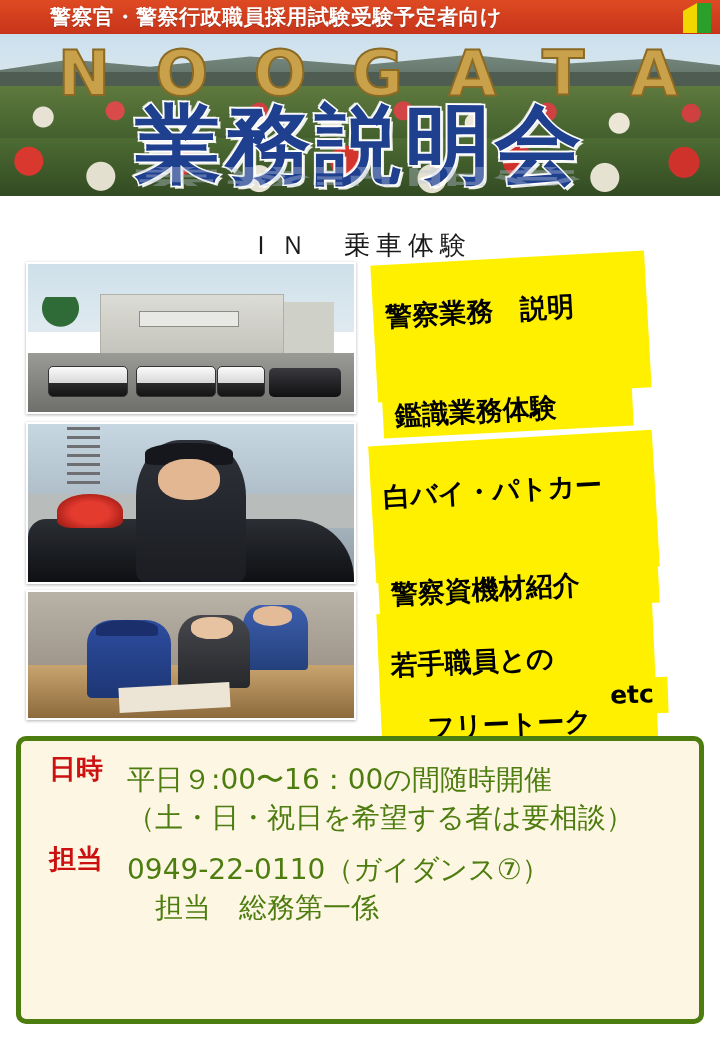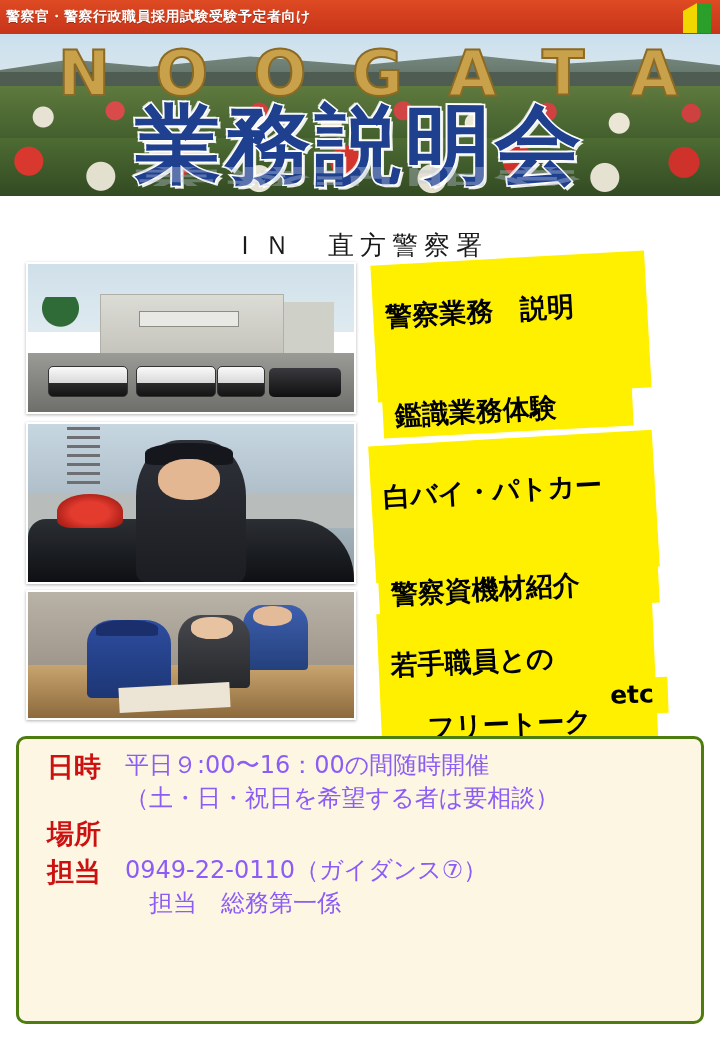--- a/index.html
+++ b/index.html
@@ -23,25 +23,26 @@
     background: #d33f1c;
     background: linear-gradient(180deg,#de4a22 0%, #c7341a 100%);
     display: flex;
     align-items: center;
     box-sizing: border-box;
     padding-left: 6px;
     z-index: 6;
   }
   .header-band .htxt {
     color: #ffffff;
-    font-size: 14px;
+    font-size: 21px;
     font-weight: bold;
     letter-spacing: 0.5px;
     white-space: nowrap;
     text-shadow: 0 1px 0 rgba(0,0,0,.25);
+    margin-left: 44px;
   }
   .wakaba {
     position: absolute;
     right: 8px; top: 2px;
     width: 30px; height: 32px;
     z-index: 7;
   }
 
   
   .hero {
@@ -217,46 +218,47 @@
   #callout-5 { left: 380px; top: 608px; width: 276px; font-size: 27px; transform: rotate(-2.6deg); }
   #callout-etc { left: 596px; top: 678px; width: 72px; font-size: 25px; transform: rotate(-2.0deg); text-align:center; padding:2px 6px 4px; }
   .c-line2-indent { padding-left: 34px; display:block; }
 
   
   .info-box {
     position: absolute;
     left: 16px; top: 736px;
     width: 688px; height: 288px;
     background: #fdf6e3;
-    border: 3px solid #4d7c0f;
+    border: 5px solid #4d7c0f;
     border-radius: 10px;
     box-sizing: border-box;
     padding: 10px 8px 8px 10px;
     z-index: 5;
   }
   .info-row { display: flex; align-items: flex-start; margin-bottom: 2px; }
   .info-label {
     color: #cc1111;
     font-weight: bold;
     font-size: 27px;
     width: 96px;
     min-width: 96px;
     text-align: left;
     padding-left: 18px;
     box-sizing: border-box;
     font-family: "DejaVu Sans", sans-serif;
     line-height: 1.32;
   }
   .info-value {
-    color: #8b5cf6;
-    font-size: 24px;
+    color: #4d7c0f;
+    font-size: 28px;
     line-height: 1.36;
     font-family: "DejaVu Sans", sans-serif;
     white-space: pre-line;
     flex: 1;
+    margin-top: 10px;
   }
   .train-icon {
     display: inline-block;
     width: 22px; height: 20px;
     background: #4a5fbf;
     border-radius: 4px 4px 3px 3px;
     position: relative;
     vertical-align: -3px;
     margin-right: 3px;
   }
@@ -298,21 +300,21 @@
 <svg class="wakaba" viewBox="0 0 30 32">
   <polygon points="15,1 29,1 29,31 1,31 1,9" fill="#f2d600"></polygon>
   <polygon points="15,1 29,1 29,31 15,31" fill="#2aa02a"></polygon>
   <polygon points="15,4 15,31 3,31 3,10" fill="#f2d600"></polygon>
 </svg>
 
 <div class="title-area">
   <div class="main-title">業務説明会</div>
   <div class="title-reflection">業務説明会</div>
 </div>
-<div class="subtitle">ＩＮ　直方警察署</div>
+<div class="subtitle">ＩＮ　乗車体験</div>
 
 <div class="photo" id="photo-station">
   <div class="ph-inner">
     <div class="st-sky"></div>
     <div class="st-bldg2"></div>
     <div class="st-bldg"></div>
     <div class="st-sign"></div>
     <div class="st-ground"></div>
     <div class="st-palm"></div>
     <div class="st-car" style="left:6%;width:24%;"></div>
@@ -376,21 +378,20 @@
 
 <div class="info-box">
 
   <div class="info-row">
     <div class="info-label">日時</div>
     <div class="info-value">平日９:00〜16：00の間随時開催
 （土・日・祝日を希望する者は要相談）</div>
   </div>
 
   <div class="info-row">
-    <div class="info-label">場所</div>
   </div>
 
 
   <div class="info-row">
     <div class="info-label">担当</div>
     <div class="info-value">0949-22-0110（ガイダンス⑦）
 　担当　総務第一係</div>
   </div>
 
 </div>

